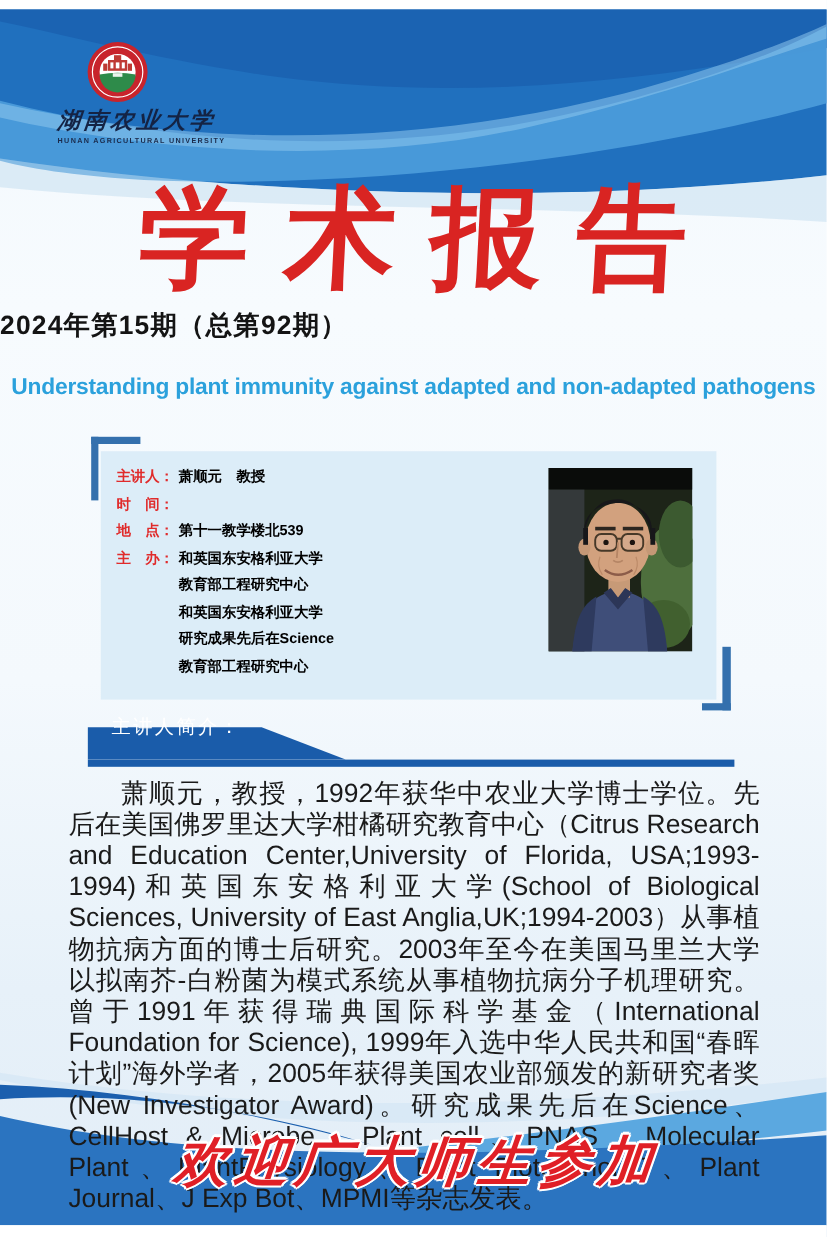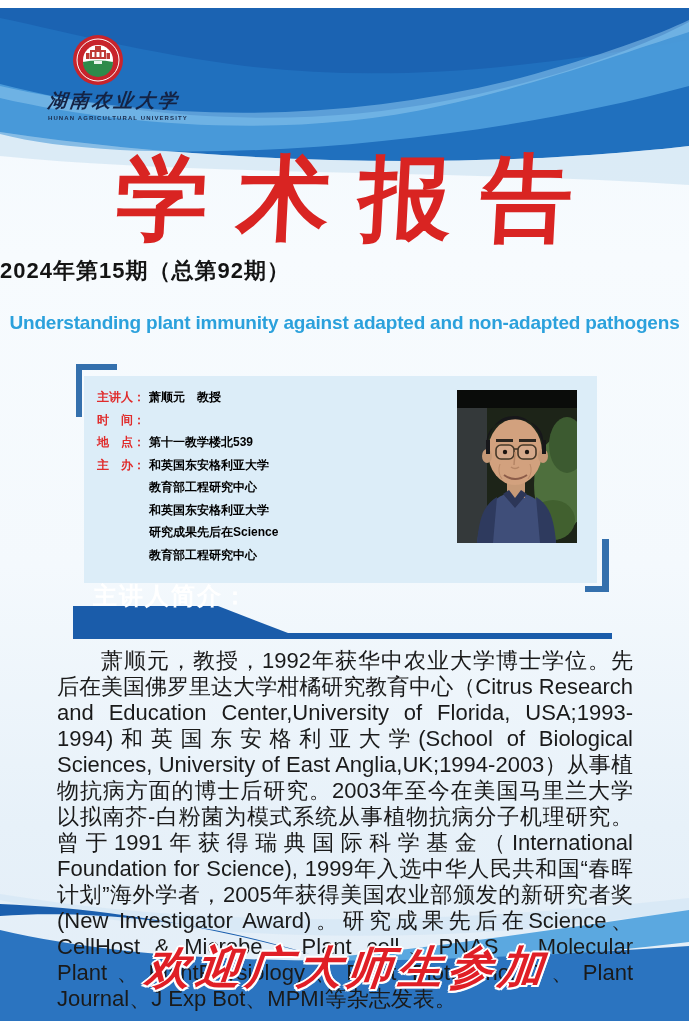--- a/index.html
+++ b/index.html
@@ -50,21 +50,21 @@
   .bracket{position:absolute;background:#3470ad;}
   .br-tl-h{left:76px;top:364px;width:41px;height:6px;}
   .br-tl-v{left:76px;top:364px;width:6px;height:53px;}
   .br-br-v{left:602px;top:539px;width:7px;height:53px;}
   .br-br-h{left:585px;top:586px;width:24px;height:6px;}
   .speaker-photo{position:absolute;left:457px;top:390px;width:120px;height:153px;}
 
   
   .section-banner{position:absolute;left:73px;top:605px;width:545px;height:40px;}
   .section-heading{
-    position:absolute;left:93px;top:580px;color:#ffffff;font-size:24px;font-weight:bold;letter-spacing:2px;
+    position:absolute;left:93px;top:596px;color:#ffffff;font-size:16px;font-weight:normal;letter-spacing:2px;
   }
 
   
   .bio-text{
     position:absolute;left:57px;top:648px;width:576px;
     font-size:22px;line-height:26px;color:#1a1a1a;
     text-align:justify;text-justify:inter-ideograph;text-indent:2em;
   }
 
   

